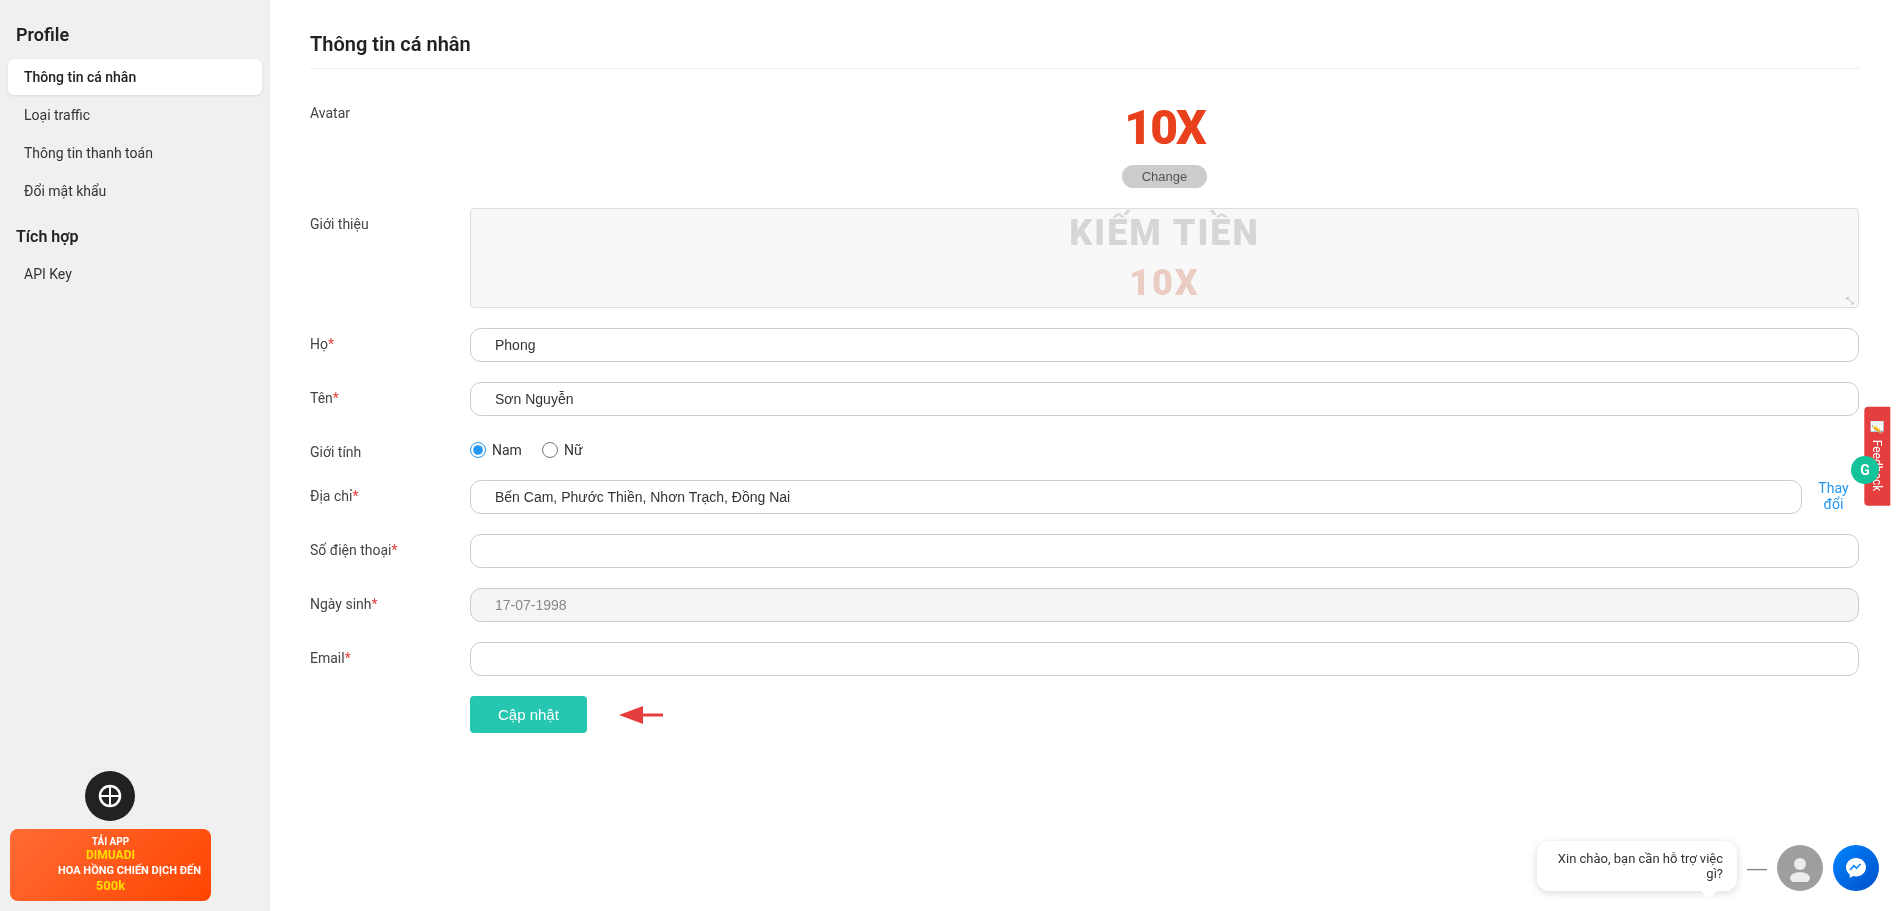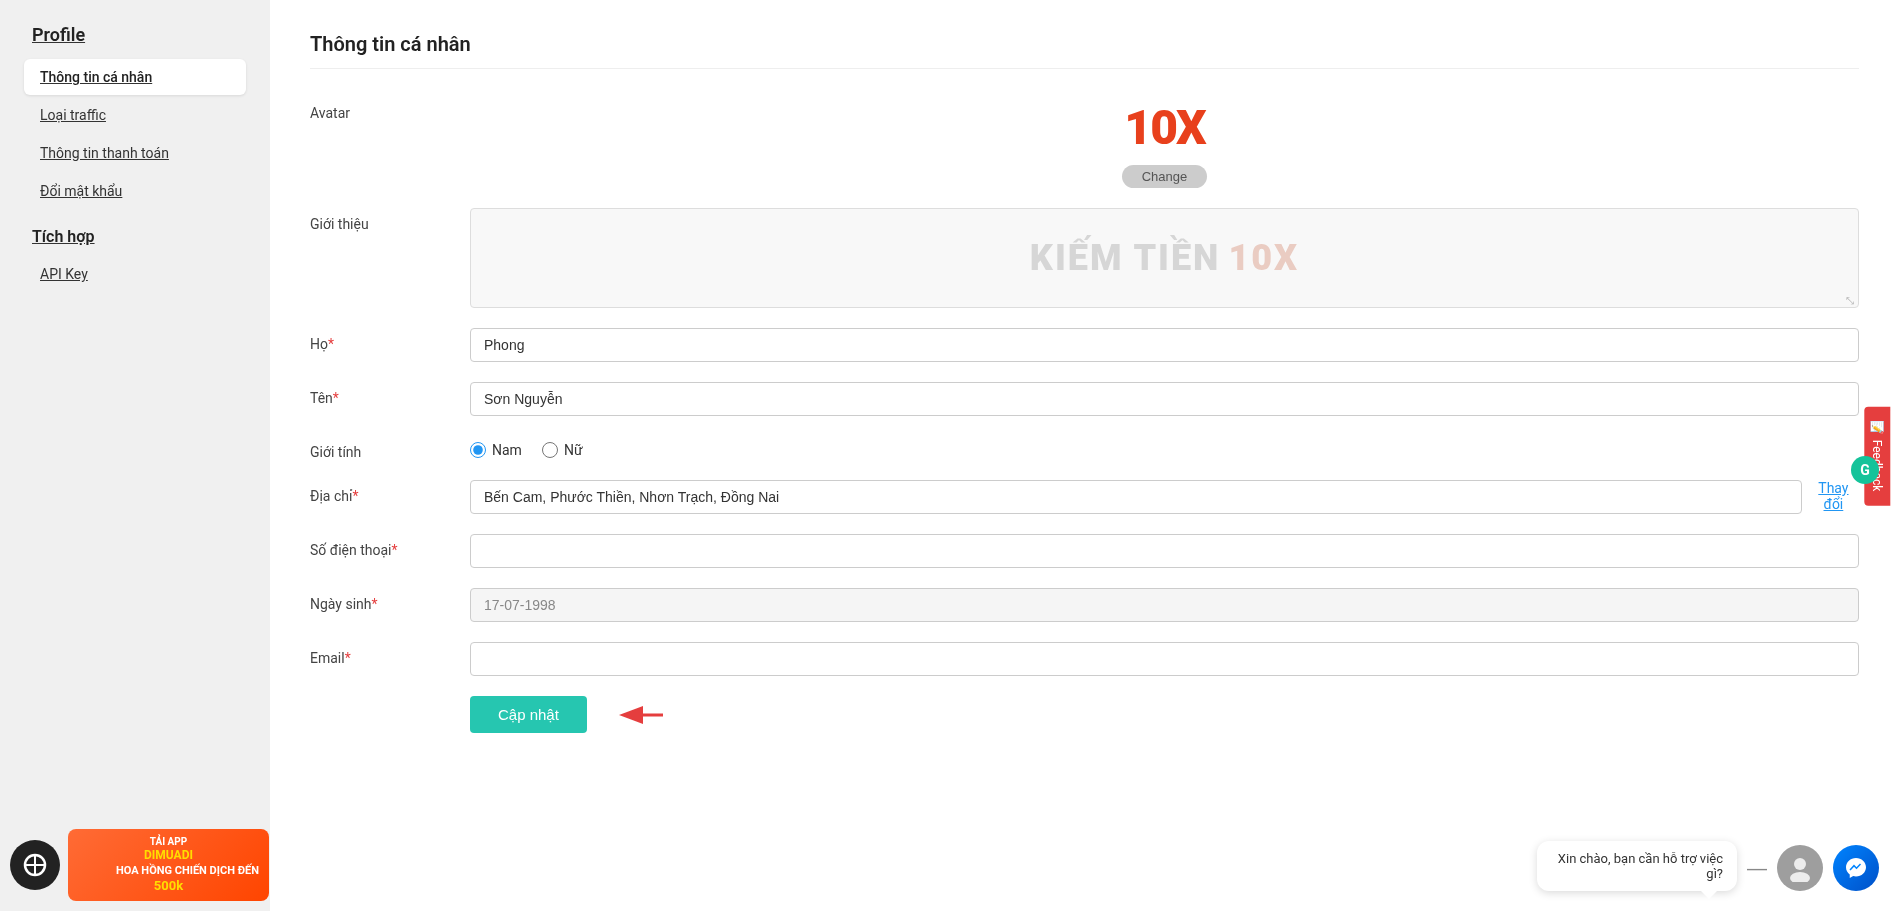--- a/index.html
+++ b/index.html
@@ -10,22 +10,21 @@
       min-height: 911px;
       font-size: 14px;
       color: #333;
     }
 
     
     .sidebar {
       width: 270px;
       min-width: 270px;
       background: #f0f0f0;
-      padding: 16px 16px;
-      text-decoration: underline;
+      padding: 16px 0;
     }
     .sidebar-section-title {
       font-size: 18px;
       font-weight: 600;
       color: #222;
       padding: 8px 16px 12px 16px;
     }
     .sidebar-item {
       display: block;
       padding: 10px 16px;
@@ -77,23 +76,23 @@
       color: #444;
     }
     .form-label .required {
       color: #e53e3e;
     }
     .form-field {
       flex: 1;
     }
     .form-input {
       width: 100%;
-      padding: 8px 13px;
+      padding: 8px 24px;
       border: 1px solid #ccc;
-      border-radius: 4px;
+      border-radius: 11px;
       font-size: 14px;
       color: #333;
       background: #fff;
     }
     .form-input.readonly {
       background: #f5f5f5;
       color: #888;
     }
 
     
@@ -136,20 +135,21 @@
       display: flex;
       align-items: center;
       justify-content: center;
       background: #f8f8f8;
       position: relative;
     }
     .bio-watermark {
       display: flex;
       align-items: center;
       gap: 8px;
+      flex-direction: column;
     }
     .bio-kiem-tien {
       font-size: 36px;
       font-weight: 900;
       color: rgba(180,180,180,0.5);
       letter-spacing: 2px;
     }
     .bio-10x {
       font-size: 36px;
       font-weight: 900;
@@ -187,21 +187,20 @@
     }
 
     
     .address-field {
       display: flex;
       flex-direction: row;
       gap: 6px;
     }
     .change-link {
       color: #2196F3;
-      text-decoration: underline;
       font-size: 14px;
       cursor: pointer;
       text-align: center;
     }
 
     
     .submit-btn {
       background: #26c6b0;
       color: #fff;
       border: none;
@@ -221,20 +220,21 @@
 
     
     .bottom-banner {
       position: fixed;
       bottom: 10px;
       left: 10px;
       display: flex;
       align-items: center;
       gap: 8px;
       z-index: 100;
+      flex-direction: column;
     }
     .app-icon {
       width: 50px;
       height: 50px;
       background: #222;
       border-radius: 50%;
       display: flex;
       align-items: center;
       justify-content: center;
     }

